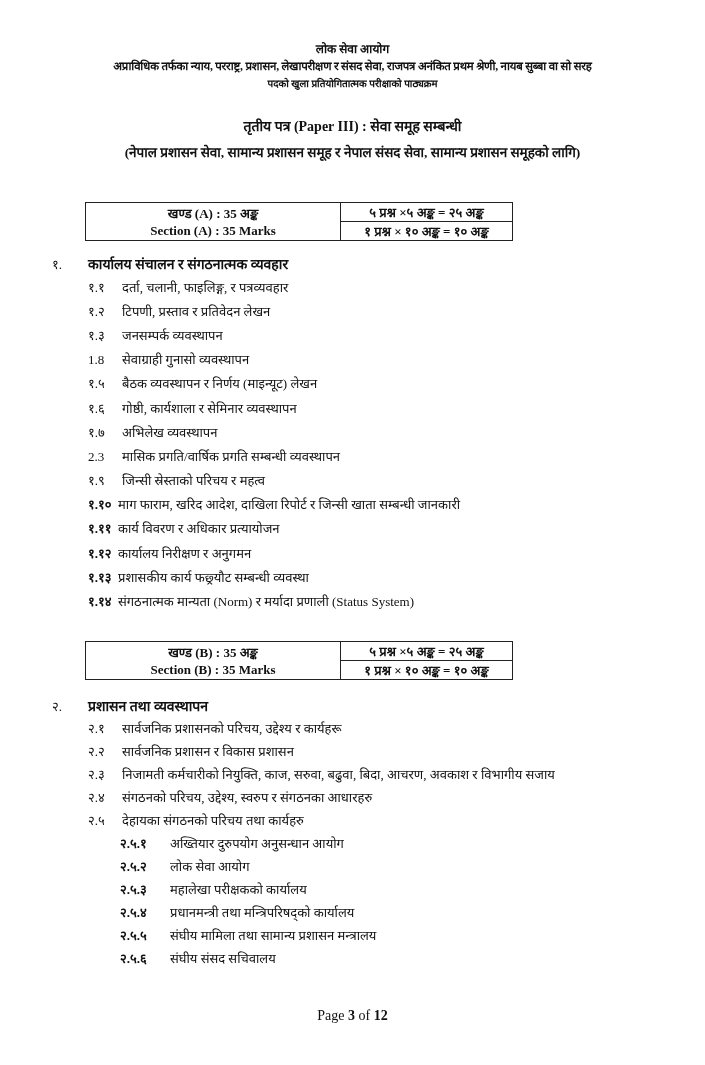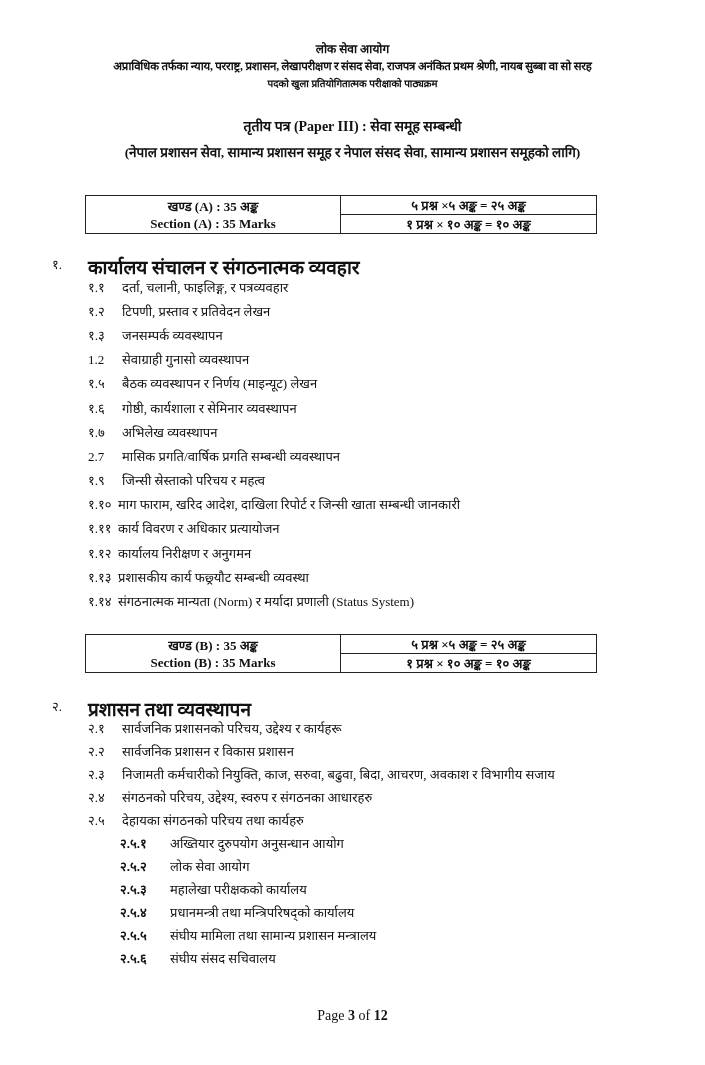--- a/index.html
+++ b/index.html
@@ -9,33 +9,33 @@
     overflow: hidden;
   }
   .center { position: absolute; left: 0; width: 705px; text-align: center; }
   .h-org { top: 40px; font-size: 12px; font-weight: bold; }
   .h-sub { top: 58px; font-size: 11.5px; font-weight: bold; letter-spacing: -0.2px; }
   .h-sub2 { top: 76px; font-size: 10px; font-weight: bold; }
   .h-paper { top: 92px; font-size: 14px; font-weight: bold; margin-top: 24px; }
   .h-group { top: 143px; font-size: 13.5px; font-weight: bold; }
 
   table.marks {
-    position: absolute; left: 85px; width: 512px; border-collapse: collapse;
-    font-size: 13px; font-weight: bold;
+    position: absolute; left: 85px; width: 428px; border-collapse: collapse;
+    font-size: 13px; font-weight: bold; margin-top: 7px;
   }
   table.marks td { border: 1.5px solid #222; text-align: center; padding: 0; height: 18px; line-height: 17px; }
   table.marks td.left { width: 254px; line-height: 17px; }
   .tblA { top: 195px; }
   .tblB { top: 634px; }
 
   .sec-num { position: absolute; left: 52px; font-size: 13px; }
-  .sec-title { position: absolute; left: 88px; font-size: 19px; font-weight: bold; }
+  .sec-title { position: absolute; left: 88px; font-size: 14px; font-weight: bold; }
   .item { position: absolute; left: 88px; font-size: 13px; white-space: nowrap; }
   .item .num { display: inline-block; width: 34px; }
-  .item.tight .num { width: 30px; }
+  .item.tight .num { width: 30px; font-weight: bold; }
   .sub { position: absolute; left: 120px; font-size: 13px; white-space: nowrap; }
   .sub .num { display: inline-block; width: 50px; font-weight: bold; }
   .footer { top: 1008px; font-size: 14px; }
 </style>
 </head>
 <body>
 
 <div class="center h-org">लोक सेवा आयोग</div>
 <div class="center h-sub">अप्राविधिक तर्फका न्याय, परराष्ट्र, प्रशासन, लेखापरीक्षण र संसद सेवा, राजपत्र अनंकित प्रथम श्रेणी, नायब सुब्बा वा सो सरह</div>
 <div class="center h-sub2">पदको खुला प्रतियोगितात्मक परीक्षाको पाठ्यक्रम</div>
@@ -56,25 +56,25 @@
   </tr>
 </tbody>
   </table>
 
 <div class="sec-num" style="top:255px">१.</div>
 <div class="sec-title" style="top:254px">कार्यालय संचालन र संगठनात्मक व्यवहार</div>
 
 <div class="item" style="top:278px"><span class="num">१.१</span><span>दर्ता, चलानी, फाइलिङ्ग, र पत्रव्यवहार</span></div>
 <div class="item" style="top:302px"><span class="num">१.२</span><span>टिपणी, प्रस्ताव र प्रतिवेदन लेखन</span></div>
 <div class="item" style="top:326px"><span class="num">१.३</span><span>जनसम्पर्क व्यवस्थापन</span></div>
-<div class="item" style="top:350px"><span class="num">1.2</span><span>सेवाग्राही गुनासो व्यवस्थापन</span></div>
+<div class="item" style="top:350px"><span class="num">1.8</span><span>सेवाग्राही गुनासो व्यवस्थापन</span></div>
 <div class="item" style="top:374px"><span class="num">१.५</span><span>बैठक व्यवस्थापन र निर्णय (माइन्यूट) लेखन</span></div>
 <div class="item" style="top:399px"><span class="num">१.६</span><span>गोष्ठी, कार्यशाला र सेमिनार व्यवस्थापन</span></div>
 <div class="item" style="top:423px"><span class="num">१.७</span><span>अभिलेख व्यवस्थापन</span></div>
-<div class="item" style="top:447px"><span class="num">2.7</span><span>मासिक प्रगति/वार्षिक प्रगति सम्बन्धी व्यवस्थापन</span></div>
+<div class="item" style="top:447px"><span class="num">2.3</span><span>मासिक प्रगति/वार्षिक प्रगति सम्बन्धी व्यवस्थापन</span></div>
 <div class="item" style="top:471px"><span class="num">१.९</span><span>जिन्सी स्रेस्ताको परिचय र महत्व</span></div>
 <div class="item tight" style="top:495px"><span class="num">१.१०</span><span>माग फाराम, खरिद आदेश, दाखिला रिपोर्ट र जिन्सी खाता सम्बन्धी जानकारी</span></div>
 <div class="item tight" style="top:519px"><span class="num">१.११</span><span>कार्य विवरण र अधिकार प्रत्यायोजन</span></div>
 <div class="item tight" style="top:544px"><span class="num">१.१२</span><span>कार्यालय निरीक्षण र अनुगमन</span></div>
 <div class="item tight" style="top:568px"><span class="num">१.१३</span><span>प्रशासकीय कार्य फछ्र्यौट सम्बन्धी व्यवस्था</span></div>
 <div class="item tight" style="top:592px"><span class="num">१.१४</span><span>संगठनात्मक मान्यता (Norm) र मर्यादा प्रणाली (Status System)</span></div>
 
 <table class="marks tblB">
   <tbody>
       <tr>

